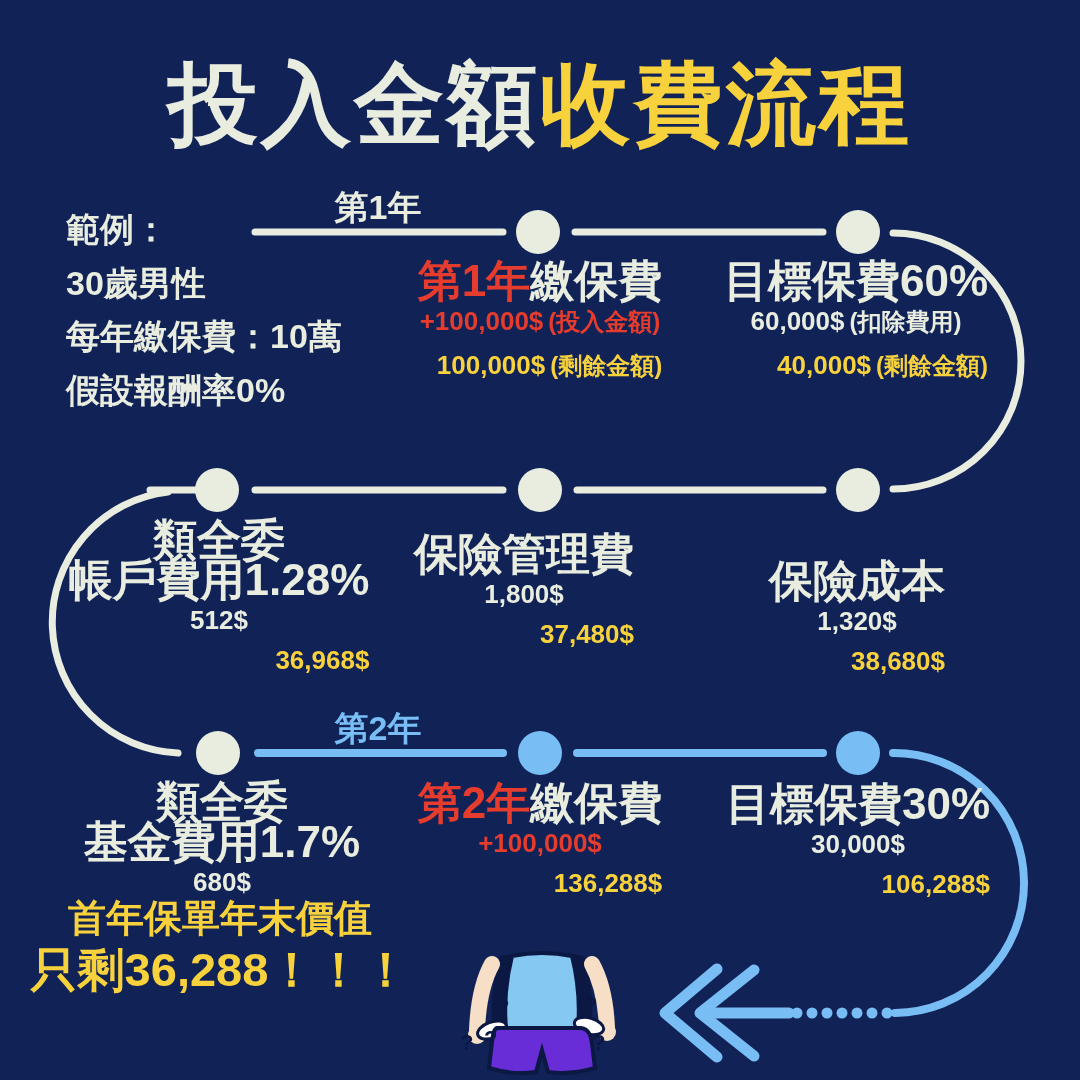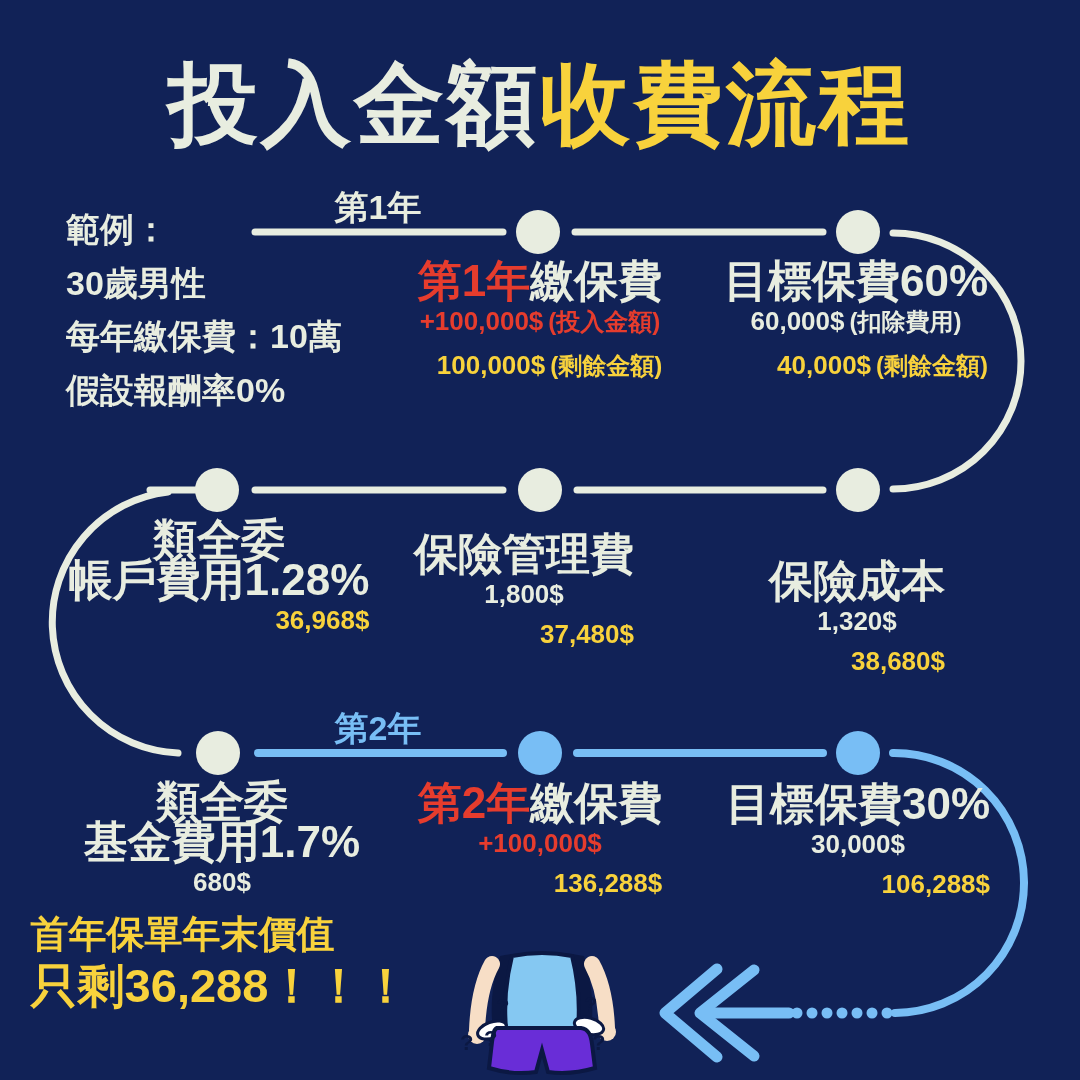--- a/index.html
+++ b/index.html
@@ -17,21 +17,21 @@
     position:absolute;left:540px;top:56px;transform:translateX(-50%);
     font-size:90px;line-height:96px;white-space:nowrap;letter-spacing:3px;
   }
   .example{position:absolute;left:66px;top:203px;font-size:34px;line-height:53.5px;white-space:nowrap;}
   .year-label{position:absolute;transform:translateX(-50%);font-size:34px;line-height:36px;white-space:nowrap;}
   .node{position:absolute;transform:translateX(-50%);text-align:center;white-space:nowrap;}
   .node > div{line-height:40px;}
   .t36{font-size:44px;}
   .num{font-size:26px;}
   .note{font-size:24px;margin-left:5px;}
-  .concl{position:absolute;transform:translateX(-50%);text-align:left;white-space:nowrap;margin-top:16px;}
+  .concl{position:absolute;transform:translateX(-50%);text-align:center;white-space:nowrap;}
   .concl1{font-size:38px;line-height:42px;}
   .concl2{font-size:47px;line-height:50px;margin-top:6px;}
   
   .ln-cream{stroke:var(--c-cream,#E8EDE0);stroke-width:7;fill:none;stroke-linecap:round;}
   .ln-blue{stroke:var(--c-light-blue,#78BEF5);stroke-width:8;fill:none;stroke-linecap:round;}
   .dot-cream{fill:var(--c-cream,#E8EDE0);}
   .dot-blue{fill:var(--c-light-blue,#78BEF5);}
   .arrow-ln{stroke:var(--c-light-blue,#78BEF5);stroke-width:11;fill:none;stroke-linecap:round;stroke-linejoin:round;}
   .p-dark{fill:var(--c-outline,#0B1843);}
   .p-shirt{fill:var(--c-shirt-blue,#85C8F2);stroke:var(--c-outline,#0B1843);stroke-width:4;}
@@ -129,20 +129,21 @@
 
   <div class="node" style="left:856px;top:261px;">
     <div class="t36 cream">目標保費60%</div>
     <div class="cream"><span class="num">60,000$</span><span class="note">(扣除費用)</span></div>
     <div class="yellow"><span class="num">40,000$</span><span class="note">(剩餘金額)</span></div>
   </div>
 
   <div class="node" style="left:219px;top:520px;">
     <div class="t36 cream">類全委</div>
     <div class="t36 cream">帳戶費用1.28%</div>
+    <div class="num cream">512$</div>
     <div class="num yellow">36,968$</div>
   </div>
 
   <div class="node" style="left:524px;top:522px;margin-top:12px;">
     <div class="t36 cream">保險管理費</div>
     <div class="num cream">1,800$</div>
     <div class="num yellow">37,480$</div>
   </div>
 
   <div class="node" style="left:857px;top:524px;margin-top:37px;">

